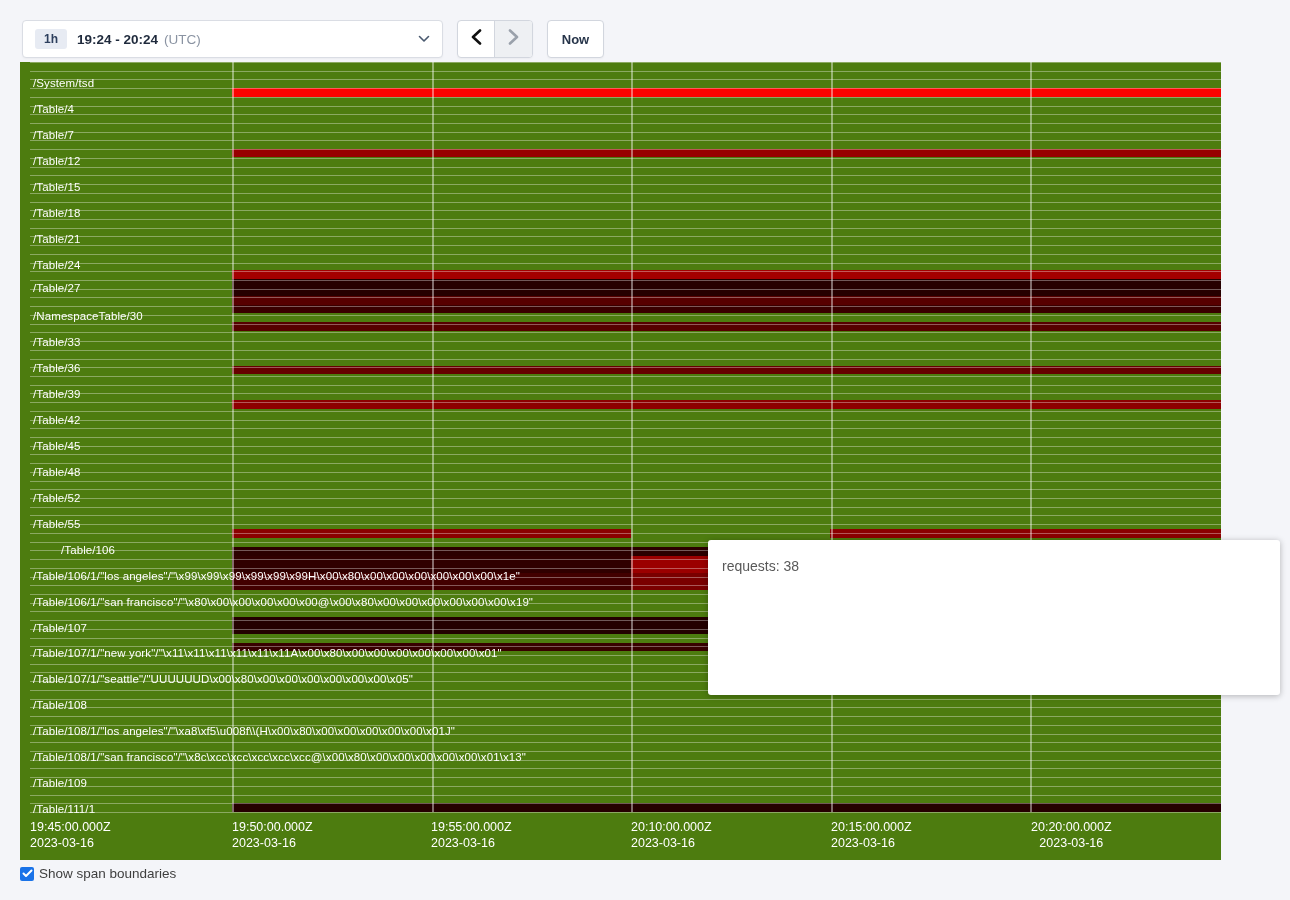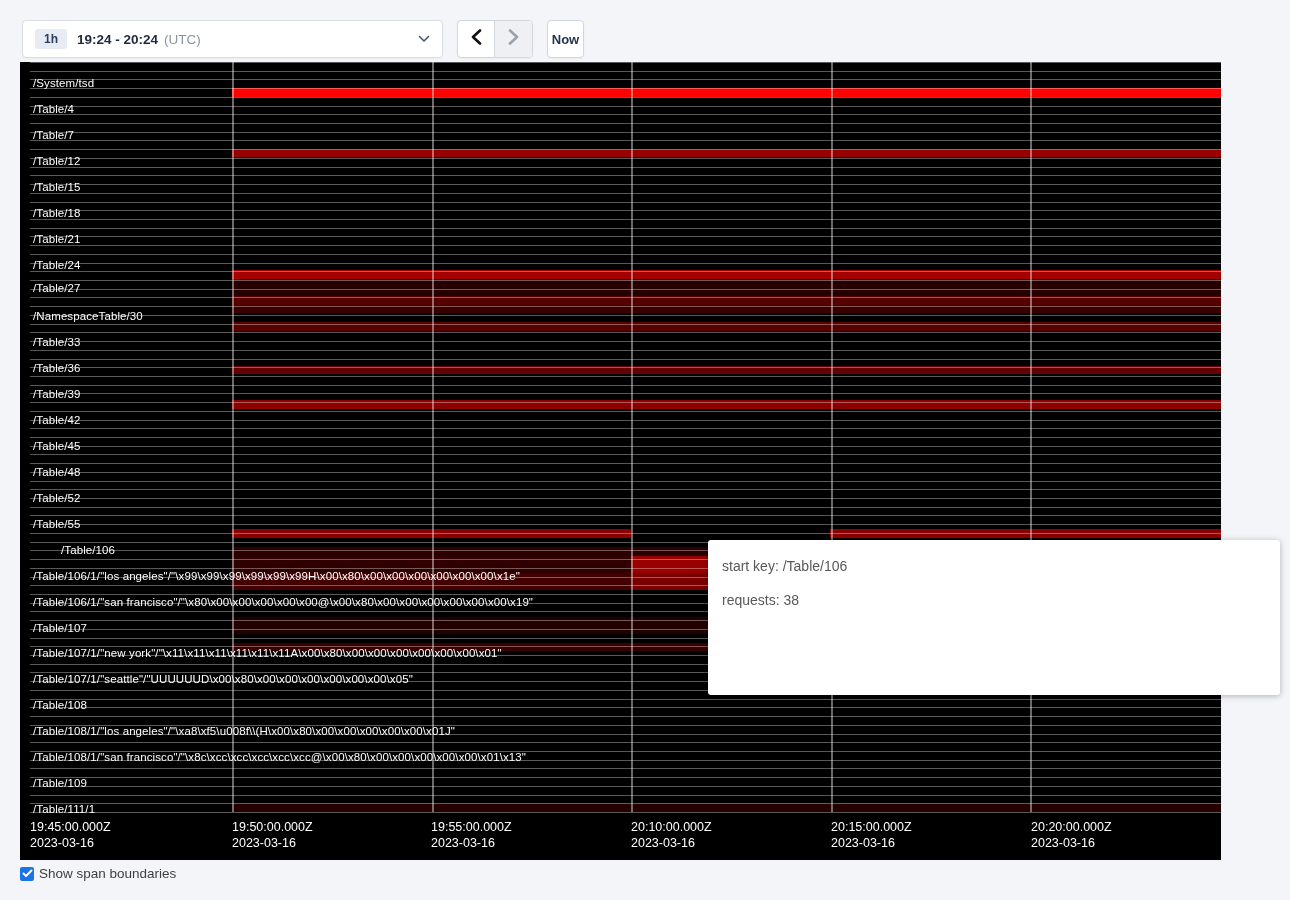--- a/index.html
+++ b/index.html
@@ -27,27 +27,27 @@
 
   .nav-group {
     display:flex; height:38px; border:1px solid #d2d6de; border-radius:4px;
     overflow:hidden; background:#fff; box-shadow:0 1px 2px rgba(0,0,0,0.04);
   }
   .nav-btn { width:37px; height:100%; display:flex; align-items:center; justify-content:center; cursor:pointer; }
   .nav-btn.prev { border-right:1px solid #d2d6de; color:#111; }
   .nav-btn.next { background:#eef0f3; color:#9aa1ab; cursor:default; }
 
   .now-btn {
-    width:37px; height:38px; background:#fff; border:1px solid #d2d6de; border-radius:4px;
+    width:57px; height:38px; background:#fff; border:1px solid #d2d6de; border-radius:4px;
     font-weight:bold; font-size:13px; color:#27354a; display:flex; align-items:center; justify-content:center;
     cursor:pointer; box-shadow:0 1px 2px rgba(0,0,0,0.04);
   }
 
   
-  .chart { position:absolute; left:20px; top:62px; width:1201px; height:798px; background:#000000; cursor:crosshair; }
+  .chart { position:absolute; left:20px; top:62px; width:1201px; height:798px; background:#4d7c0f; cursor:crosshair; }
   .hline { position:absolute; left:10px; right:0; height:1px; background:rgba(255,255,255,0.35); }
   .vline { position:absolute; top:0; height:750px; width:2px; background:rgba(255,255,255,0.42); }
   .band  { position:absolute; }
   .row-label {
     position:absolute; left:13px; transform:translateY(-50%);
     color:#fff; font-size:11.5px; white-space:nowrap; letter-spacing:0.1px;
   }
   .tick { position:absolute; top:757px; color:#fff; font-size:12.5px; line-height:16px; white-space:nowrap; }
 
   
@@ -257,28 +257,27 @@
       <div>2023-03-16</div>
     </div>
     <div class="tick" style="left: 611px;">
       <div>20:10:00.000Z</div>
       <div>2023-03-16</div>
     </div>
     <div class="tick" style="left: 811px;">
       <div>20:15:00.000Z</div>
       <div>2023-03-16</div>
     </div>
-    <div class="tick" style="left: 1011px;">
+    <div class="tick" style="left: 1011px; text-align: center;">
       <div>20:20:00.000Z</div>
       <div>2023-03-16</div>
     </div>
   </div>
 
 <div class="tooltip">
-  <p>start key: /Table/106</p>
   <p>requests: 38</p>
 </div>
 
 <div class="footer">
   <span class="checkbox" role="checkbox" aria-checked="true">
     <svg width="11" height="9" viewBox="0 0 11 9">
         <polyline points="1.5,4.5 4,7 9.5,1.5" fill="none" stroke="#fff" stroke-width="2" stroke-linecap="round" stroke-linejoin="round"></polyline>
       </svg>
   </span>
   <span class="footer-label">Show span boundaries</span>

